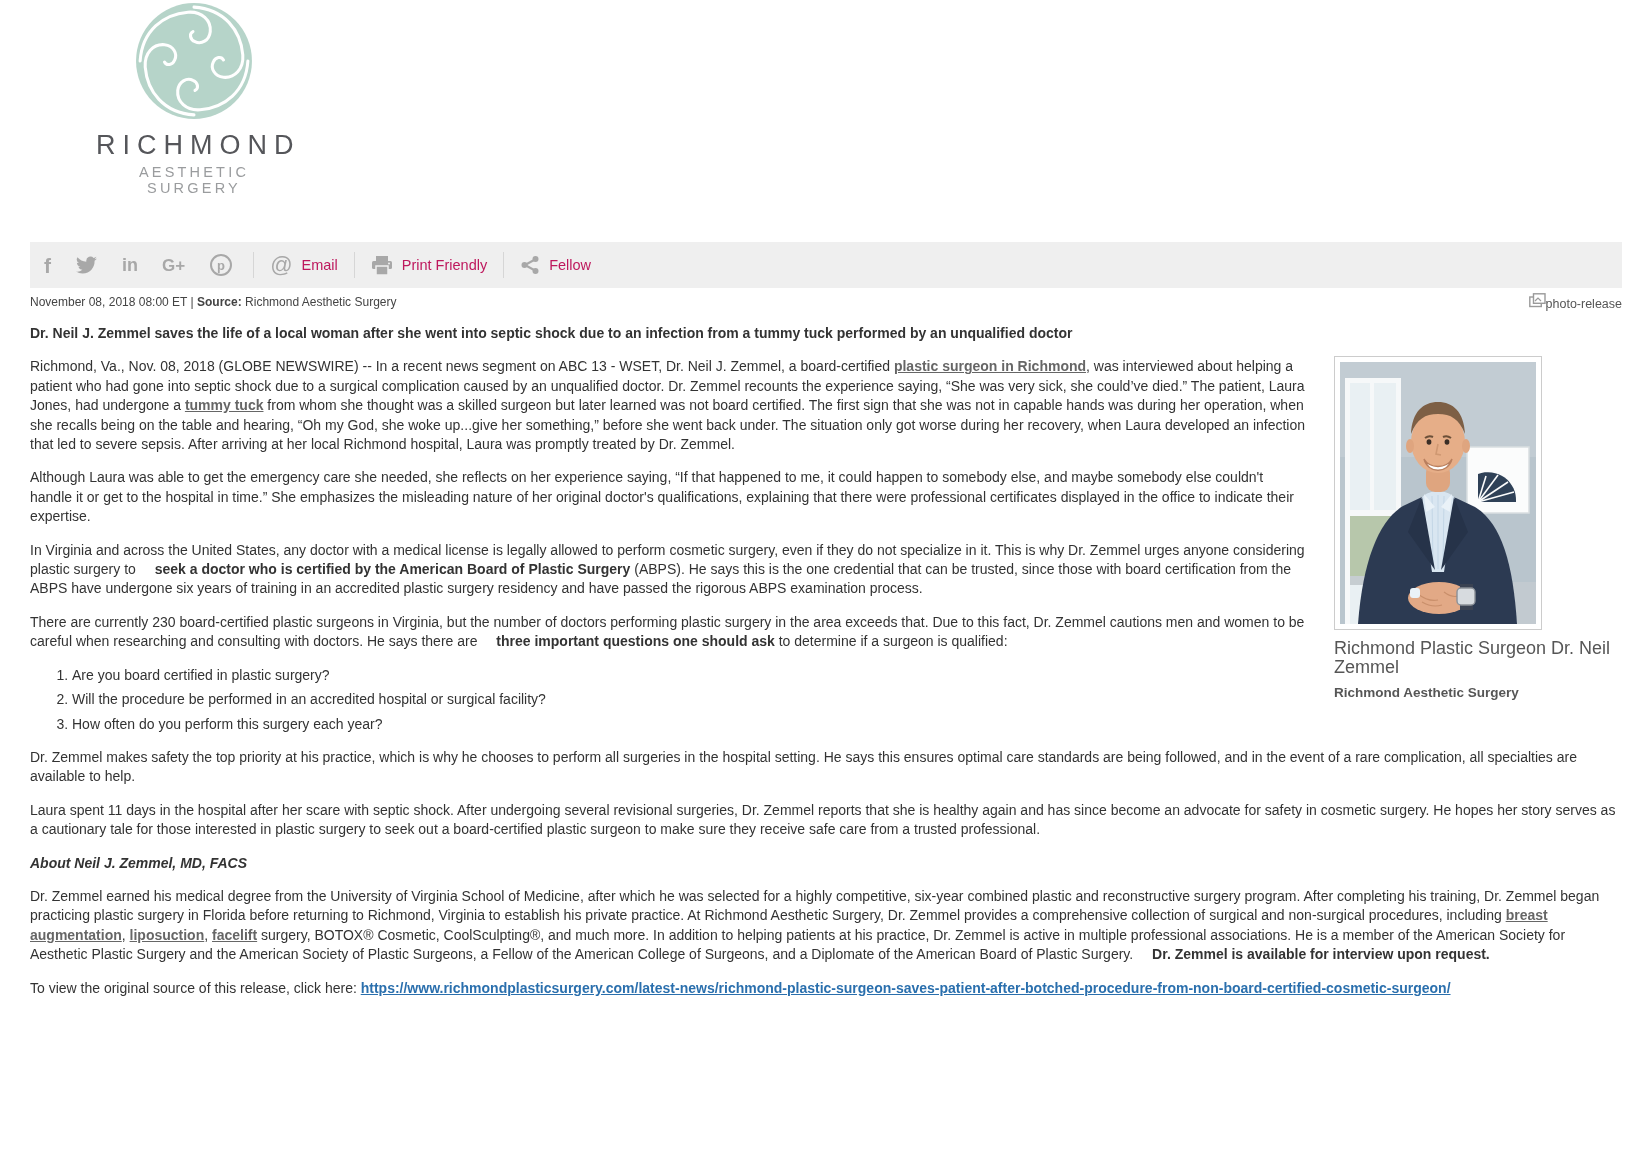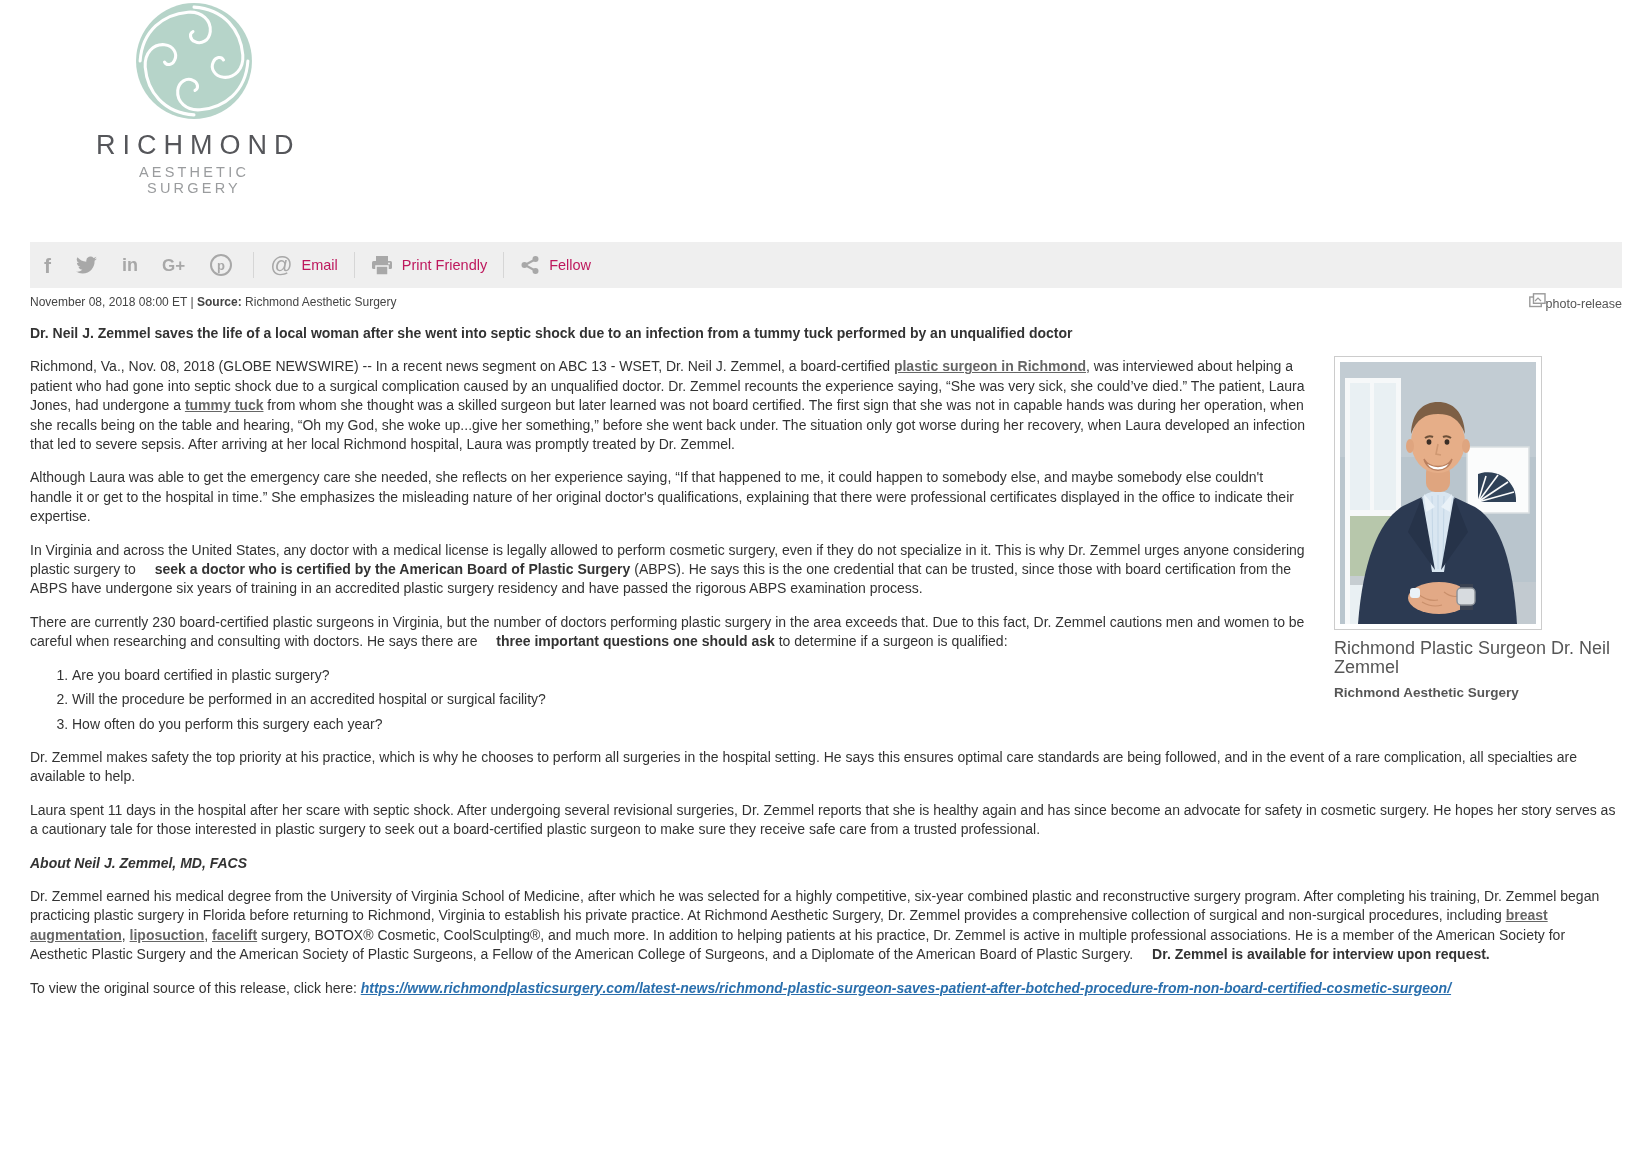--- a/index.html
+++ b/index.html
@@ -30,21 +30,21 @@
   
   .meta-row{display:flex;justify-content:space-between;align-items:center;margin-top:5px;font-size:12px;color:#444444;}
   .meta-left b{font-weight:bold;}
   .badge{display:flex;align-items:flex-end;gap:0;color:#555555;font-size:12.5px;cursor:pointer;}
 
   
   .article{margin-top:13px;font-size:14px;line-height:19.4px;}
   .article p{margin:0 0 14px 0;}
   .lead{font-weight:bold;}
   .glink{color:#666666;font-weight:bold;text-decoration:underline;cursor:pointer;}
-  .bluelink{color:#2a6fad;font-weight:bold;text-decoration:underline;cursor:pointer;word-break:break-all;font-style:italic;}
+  .bluelink{color:#2a6fad;font-weight:bold;text-decoration:underline;cursor:pointer;word-break:break-all;}
   .article ol{margin:0 0 14px 0;padding-left:42px;}
   .article li{margin-bottom:5px;}
   .about-heading{font-weight:bold;font-style:italic;}
   .bold-run{font-weight:bold;margin-left:15px;}
 
   
   .sidebar{float:right;width:288px;margin:32px 0 8px 26px;}
   .sidebar-heading{font-size:14.5px;font-weight:bold;color:#454545;line-height:1.28;margin-bottom:10px;}
   .photo-frame{background:#ffffff;border:1px solid #cccccc;padding:5px;width:196px;cursor:pointer;}
   .photo-frame svg{display:block;}

